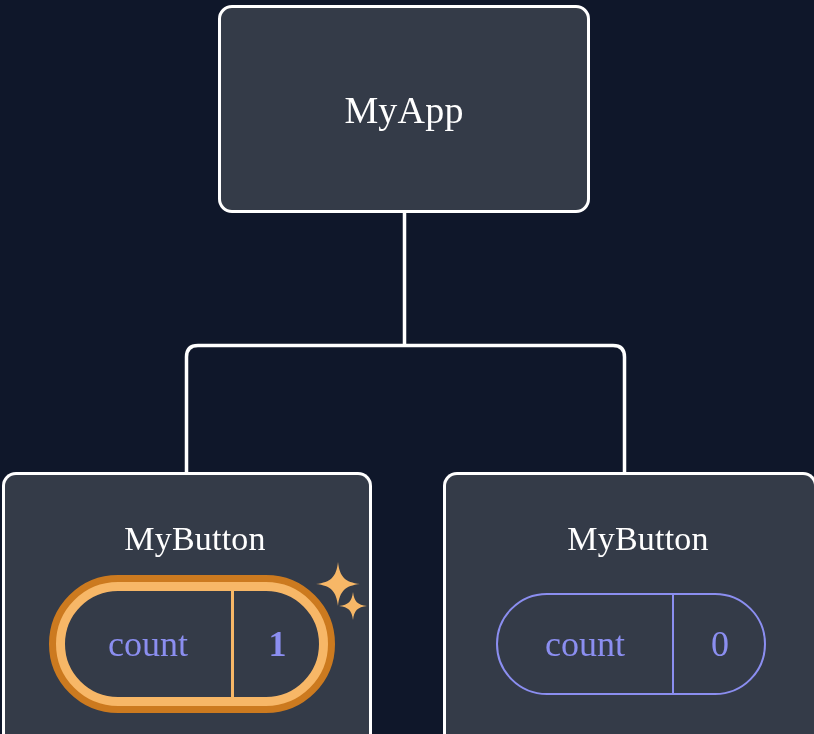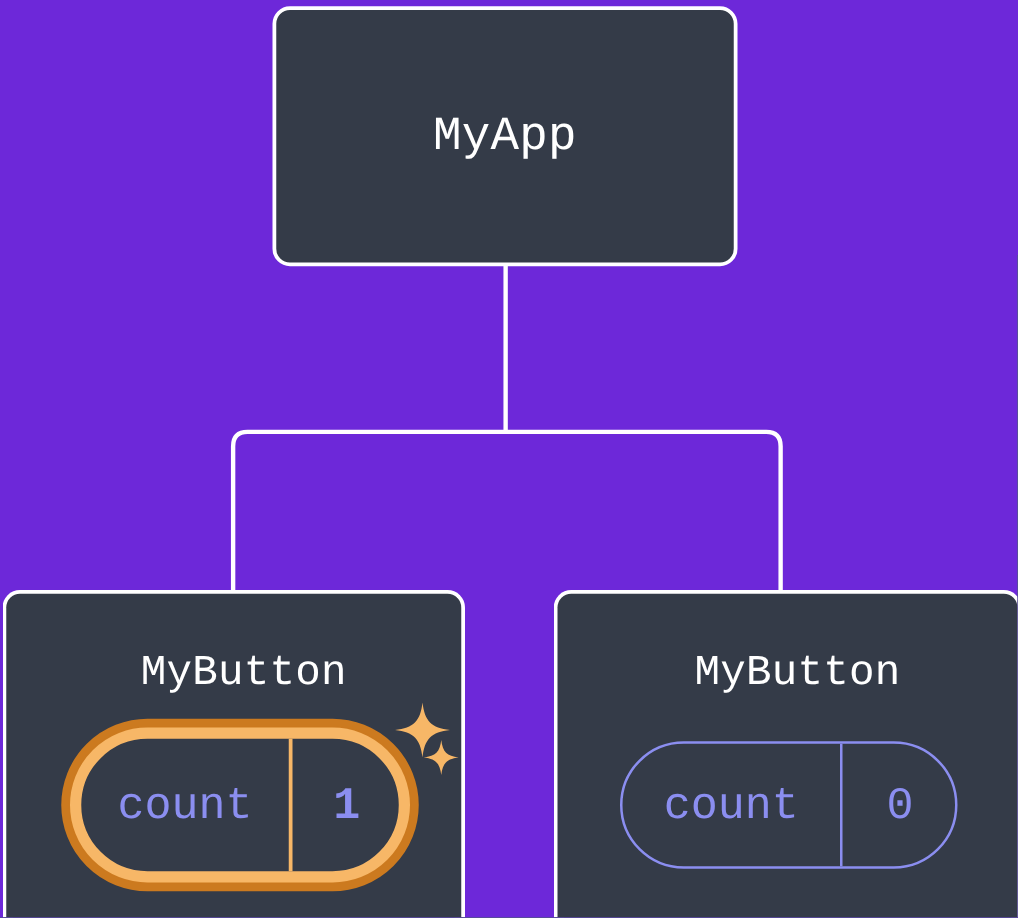--- a/index.html
+++ b/index.html
@@ -4,23 +4,23 @@
 <style>
   html, body {
     margin: 0;
     padding: 0;
     background: #4a6670;
   }
   #stage {
     position: relative;
     width: 814px;
     height: 734px;
-    background: #6d28d9;
+    background: #0f172a;
     overflow: hidden;
-    font-family: Liberation Mono, monospace;
+    font-family: Liberation Serif, serif;
   }
 
   
   #connectors {
     position: absolute;
     left: 0;
     top: 0;
     width: 814px;
     height: 734px;
     pointer-events: none;

